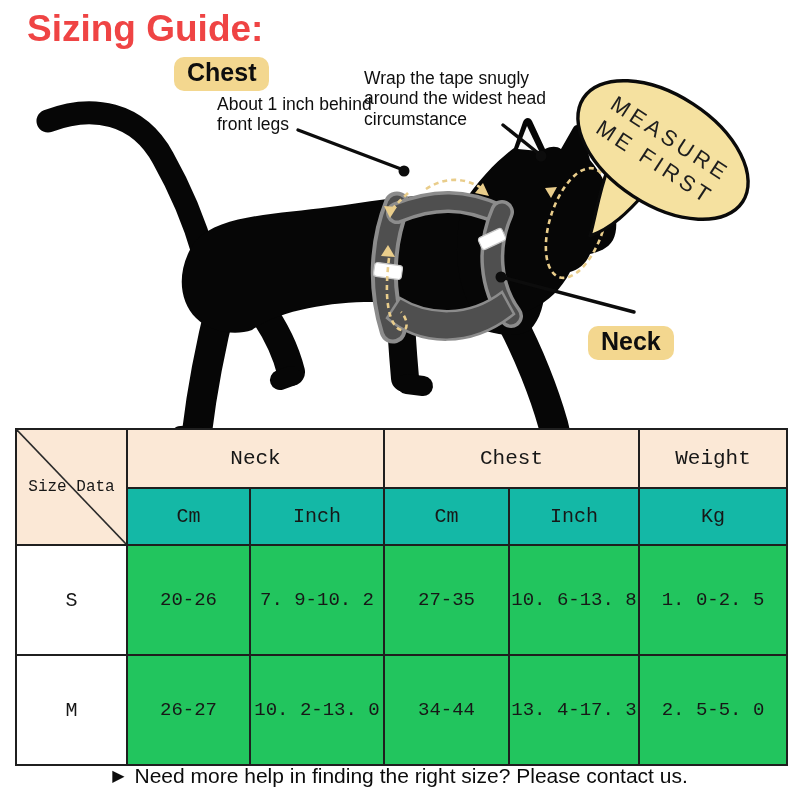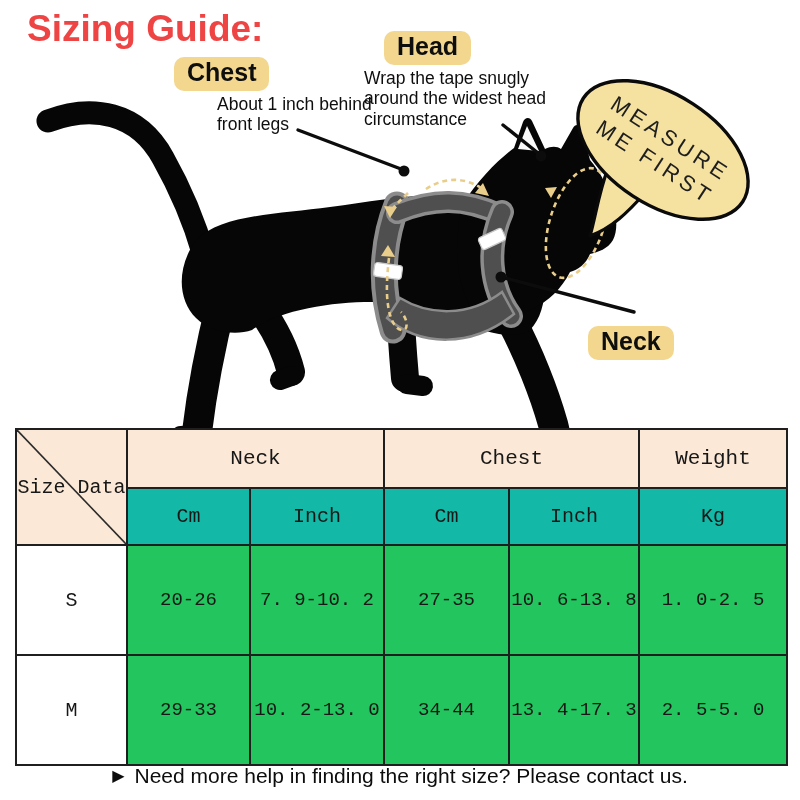--- a/index.html
+++ b/index.html
@@ -16,21 +16,21 @@
   .desc-neck{left:588px;top:364px;width:186px;}
   .chip-chest{left:174px;top:57px;}
   .chip-head{left:384px;top:31px;}
   .chip-neck{left:588px;top:326px;}
   table.size-table{position:absolute;left:15px;top:428px;border-collapse:collapse;
         table-layout:fixed;font-family:"Liberation Mono",monospace;color:#171717;}
   table.size-table td{border:2px solid #1F1F1F;text-align:center;vertical-align:middle;
         padding:0;overflow:hidden;}
   td.hdr{background:#FBE8D6;font-size:21px;}
   td.sub{background:#14b8a6;font-size:20px;}
-  td.corner{background:#FBE8D6;position:relative;font-size:20px;}
+  td.corner{background:#FBE8D6;position:relative;font-size:16px;}
   td.size-cell{font-size:20px;background:#fff;}
   td.val{font-size:19px;background:#22c55e;white-space:nowrap;margin-top:17px;}
   .corner-svg{position:absolute;left:0;top:0;width:100%;height:100%;}
   .corner-label{position:relative;z-index:2;}
   .footer-note{position:absolute;left:0;top:764px;width:800px;text-align:center;
         font-size:21px;color:#0c0c0c;}
   .footer-note .tri{font-size:16px;margin-right:10px;position:relative;top:-2px;}
 </style>
 </head>
 <body>
@@ -111,23 +111,20 @@
     </g>
   </svg>
 
   <div class="page-title">Sizing Guide:</div>
 
   <div class="chip chip-chest">
     <span>Chest</span>
   </div>
   <div class="callout-desc desc-chest">About 1 inch behind front legs</div>
 
-  <div class="chip chip-head">
-    <span>Head</span>
-  </div>
   <div class="callout-desc desc-head">Wrap the tape snugly around the widest head circumstance</div>
 
   <div class="chip chip-neck">
     <span>Neck</span>
   </div>
 
   <table class="size-table">
     <colgroup>
       <col style="width:111px">
         <col style="width:123px">
@@ -158,21 +155,21 @@
       <tr style="height:110px">
         <td class="size-cell">S</td>
         <td class="val">20-26</td>
         <td class="val">7. 9-10. 2</td>
         <td class="val">27-35</td>
         <td class="val">10. 6-13. 8</td>
         <td class="val">1. 0-2. 5</td>
       </tr>
       <tr style="height:110px">
         <td class="size-cell">M</td>
-        <td class="val">29-33</td>
+        <td class="val">26-27</td>
         <td class="val">10. 2-13. 0</td>
         <td class="val">34-44</td>
         <td class="val">13. 4-17. 3</td>
         <td class="val">2. 5-5. 0</td>
       </tr>
     </tbody>
   </table>
 
   <div class="footer-note">
     <span class="tri">▶</span><span>Need more help in finding the right size? Please contact us.</span>

